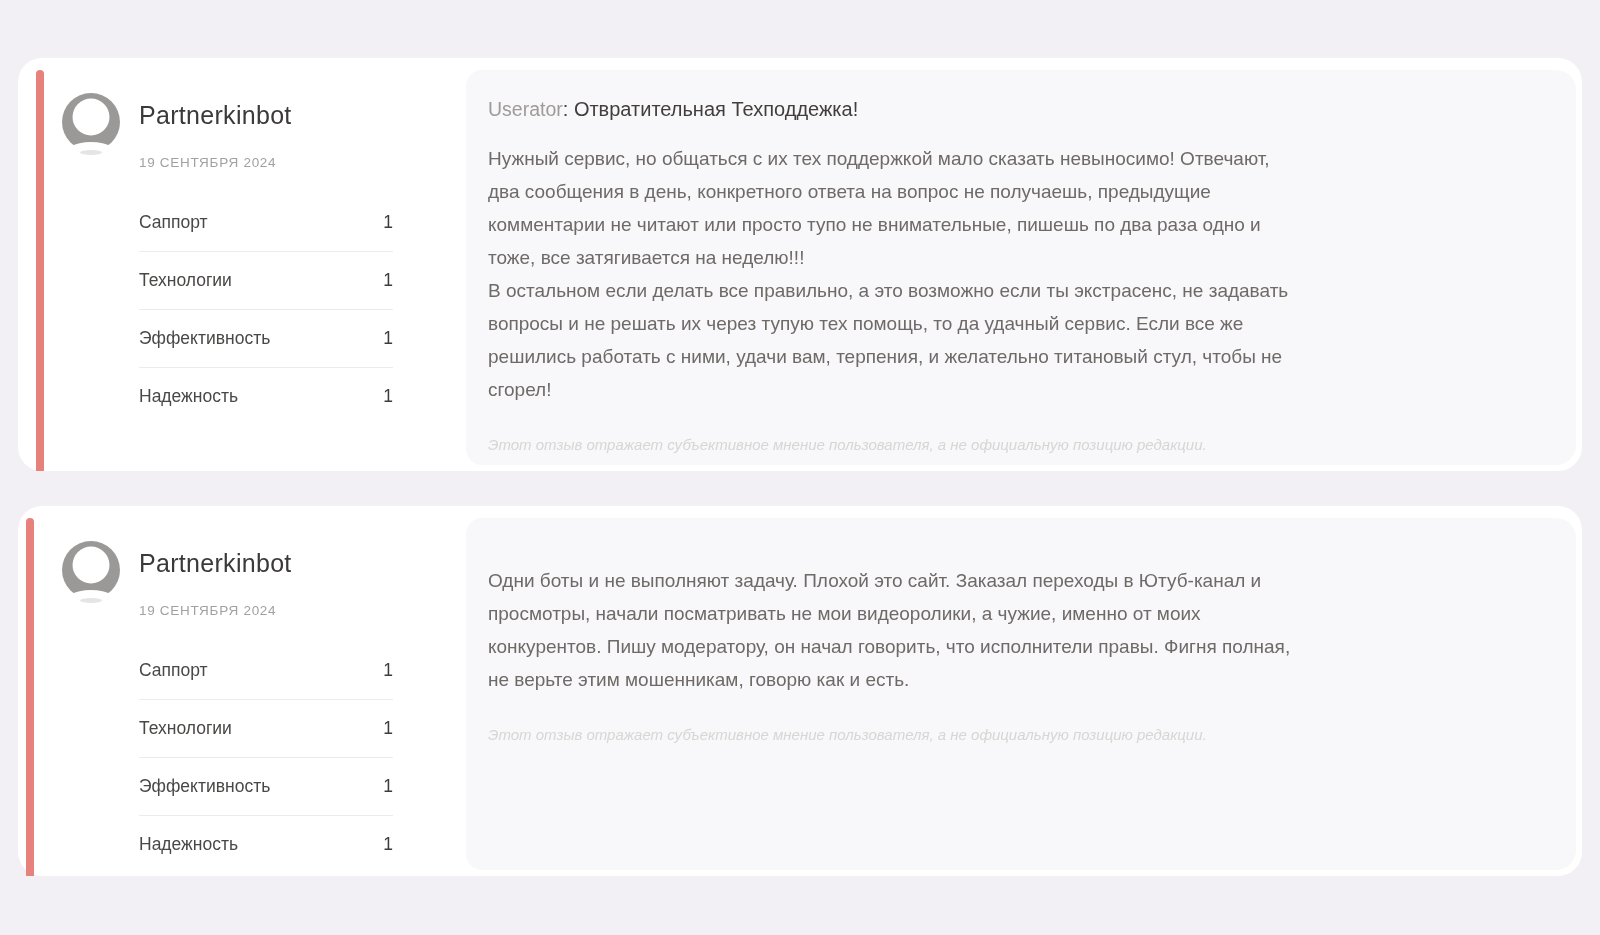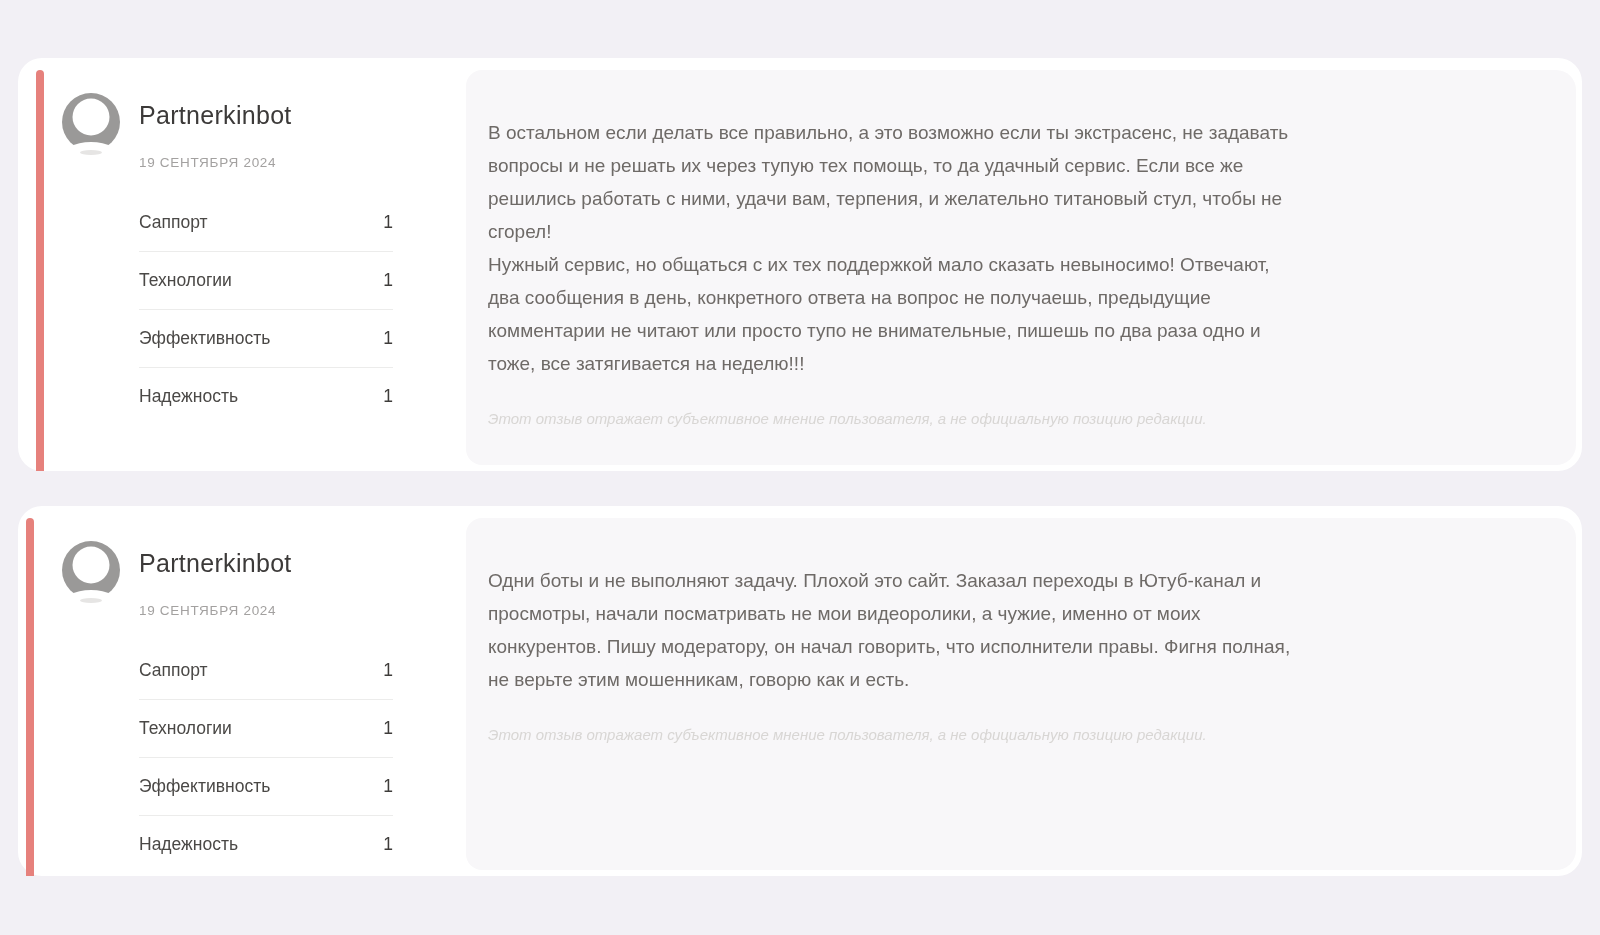--- a/index.html
+++ b/index.html
@@ -101,23 +101,26 @@
         <span class="rating-value">1</span>
       </li>
       <li class="rating-row">
         <span class="rating-label">Надежность</span>
         <span class="rating-value">1</span>
       </li>
     </ul>
   </aside>
 
   <div class="content-panel">
+    <h2 class="review-title">
+      <span class="service-name">Userator</span><span class="title-dark">: </span><span class="title-dark">Отвратительная Техподдежка!</span>
+    </h2>
     <div class="review-body">
+      <p>Нужный сервис, но общаться с их тех поддержкой мало сказать невыносимо! Отвечают, два сообщения в день, конкретного ответа на вопрос не получаешь, предыдущие комментарии не читают или просто тупо не внимательные, пишешь по два раза одно и тоже, все затягивается на неделю!!!</p>
       <p>В остальном если делать все правильно, а это возможно если ты экстрасенс, не задавать вопросы и не решать их через тупую тех помощь, то да удачный сервис. Если все же решились работать с ними, удачи вам, терпения, и желательно титановый стул, чтобы не сгорел!</p>
-      <p>Нужный сервис, но общаться с их тех поддержкой мало сказать невыносимо! Отвечают, два сообщения в день, конкретного ответа на вопрос не получаешь, предыдущие комментарии не читают или просто тупо не внимательные, пишешь по два раза одно и тоже, все затягивается на неделю!!!</p>
     </div>
     <p class="disclaimer">Этот отзыв отражает субъективное мнение пользователя, а не официальную позицию редакции.</p>
   </div>
 </section>
 
 <section class="card card--2">
   <div class="accent-bar"></div>
 
   <aside class="left-col">
     <div class="author-header">

